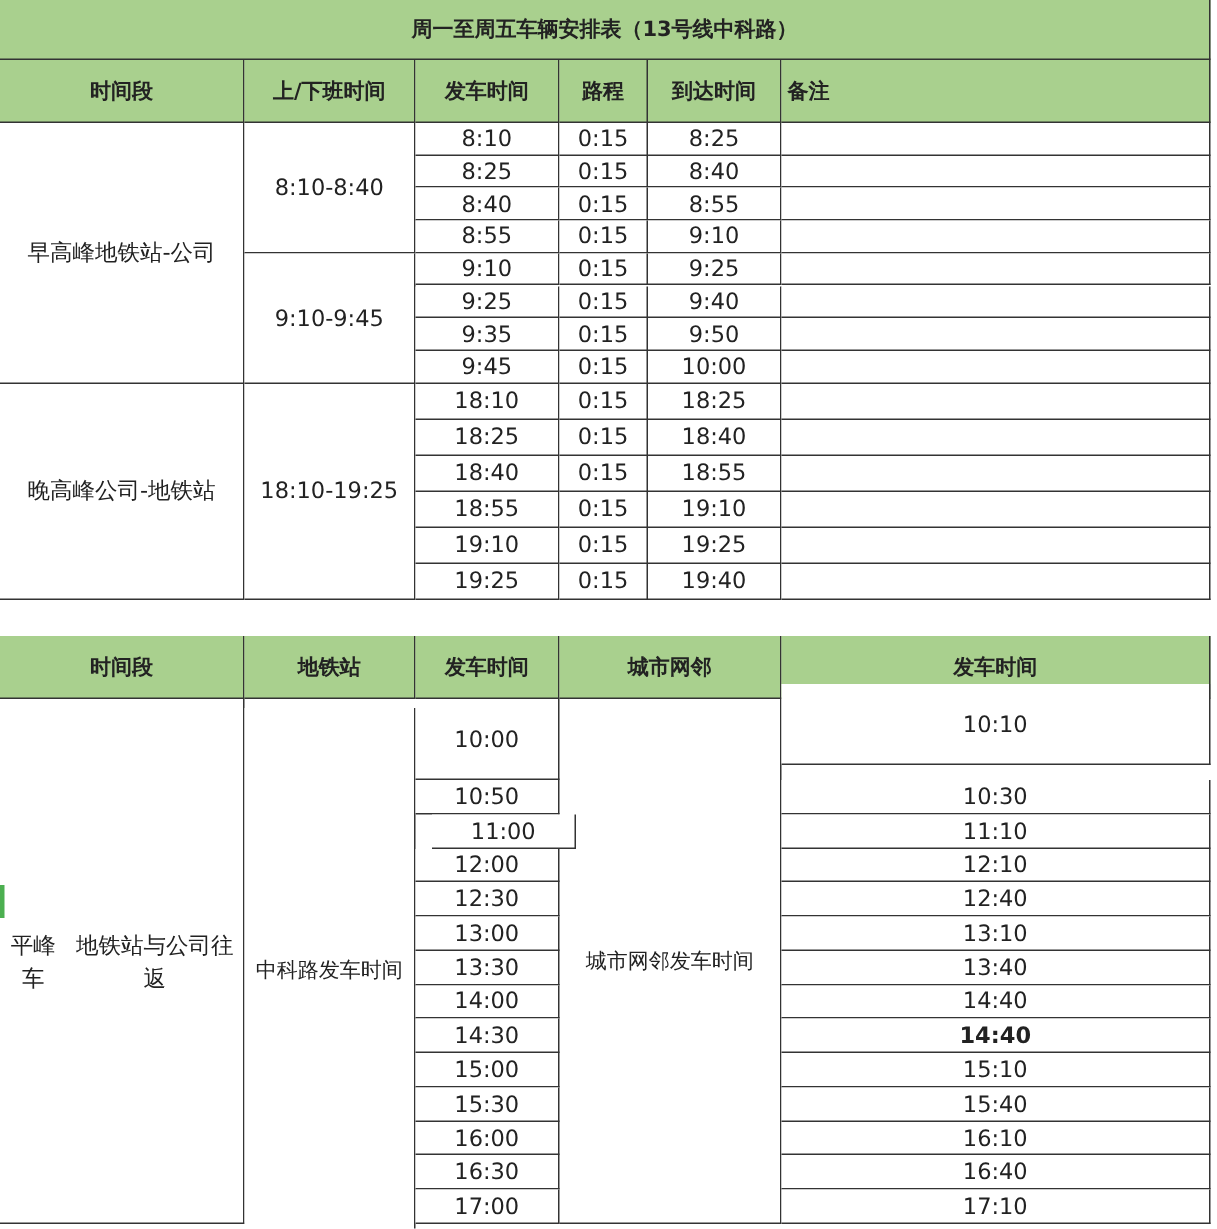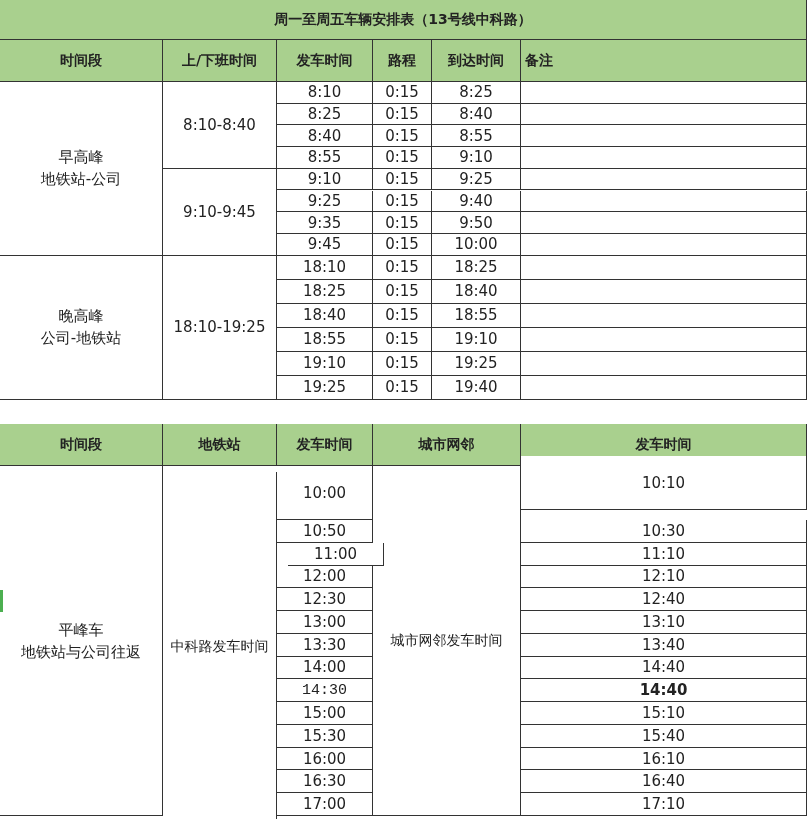--- a/index.html
+++ b/index.html
@@ -2,21 +2,21 @@
 <html><head>
 <meta charset="utf-8">
 <style>
   html,body{margin:0;padding:0;background:#fff;}
   body{width:811px;height:819px;overflow:hidden;position:relative;font-family:"DejaVu Sans","Liberation Sans",sans-serif;color:#222;}
   .abs{position:absolute;box-sizing:border-box;}
   .hdr{background:#a9d08e;font-weight:bold;font-size:14px;display:flex;align-items:center;justify-content:center;border-right:1.5px solid #333;border-bottom:1.5px solid #333;}
   .cell{display:flex;align-items:center;justify-content:center;font-size:15px;border-right:1.5px solid #333;border-bottom:1.5px solid #333;background:#fff;}
   .left{justify-content:flex-start;padding-left:4px;}
   .title{font-size:14px;}
-  .ml{flex-direction:column;text-align:center;line-height:22px;}
+  .ml{flex-direction:row;text-align:center;line-height:22px;}
   .sm{font-size:14px;}
   .green-mark{position:absolute;left:0;top:590px;width:3px;height:22px;background:#4caf50;}
 </style>
 </head>
 <body>
 
 <div id="root">
     <div class="abs hdr title" style="left: 0px; top: 0px; width: 807px; height: 40px;">周一至周五车辆安排表（13号线中科路）</div>
     <div class="abs hdr" style="left: 0px; top: 40px; width: 163px; height: 42px;">时间段</div>
     <div class="abs hdr" style="left: 163px; top: 40px; width: 114px; height: 42px;">上/下班时间</div>
@@ -111,21 +111,21 @@
     <div class="abs cell" style="left: 277px; top: 565.538px; width: 96px; height: 22.7692px;">12:00</div>
     <div class="abs cell" style="left: 521px; top: 565.538px; width: 286px; height: 22.7692px;">12:10</div>
     <div class="abs cell" style="left: 277px; top: 588.308px; width: 96px; height: 22.7692px;">12:30</div>
     <div class="abs cell" style="left: 521px; top: 588.308px; width: 286px; height: 22.7692px;">12:40</div>
     <div class="abs cell" style="left: 277px; top: 611.077px; width: 96px; height: 22.7692px;">13:00</div>
     <div class="abs cell" style="left: 521px; top: 611.077px; width: 286px; height: 22.7692px;">13:10</div>
     <div class="abs cell" style="left: 277px; top: 633.846px; width: 96px; height: 22.7692px;">13:30</div>
     <div class="abs cell" style="left: 521px; top: 633.846px; width: 286px; height: 22.7692px;">13:40</div>
     <div class="abs cell" style="left: 277px; top: 656.615px; width: 96px; height: 22.7692px;">14:00</div>
     <div class="abs cell" style="left: 521px; top: 656.615px; width: 286px; height: 22.7692px;">14:40</div>
-    <div class="abs cell" style="left: 277px; top: 679.385px; width: 96px; height: 22.7692px; font-family: Liberation Mono, monospace;">14:30</div>
+    <div class="abs cell" style="left: 277px; top: 679.385px; width: 96px; height: 22.7692px;">14:30</div>
     <div class="abs cell" style="left: 521px; top: 679.385px; width: 286px; height: 22.7692px; font-weight: bold;">14:40</div>
     <div class="abs cell" style="left: 277px; top: 702.154px; width: 96px; height: 22.7692px;">15:00</div>
     <div class="abs cell" style="left: 521px; top: 702.154px; width: 286px; height: 22.7692px;">15:10</div>
     <div class="abs cell" style="left: 277px; top: 724.923px; width: 96px; height: 22.7692px;">15:30</div>
     <div class="abs cell" style="left: 521px; top: 724.923px; width: 286px; height: 22.7692px;">15:40</div>
     <div class="abs cell" style="left: 277px; top: 747.692px; width: 96px; height: 22.7692px;">16:00</div>
     <div class="abs cell" style="left: 521px; top: 747.692px; width: 286px; height: 22.7692px;">16:10</div>
     <div class="abs cell" style="left: 277px; top: 770.462px; width: 96px; height: 22.7692px;">16:30</div>
     <div class="abs cell" style="left: 521px; top: 770.462px; width: 286px; height: 22.7692px;">16:40</div>
     <div class="abs cell" style="left: 277px; top: 793.231px; width: 96px; height: 22.7692px;">17:00</div>

